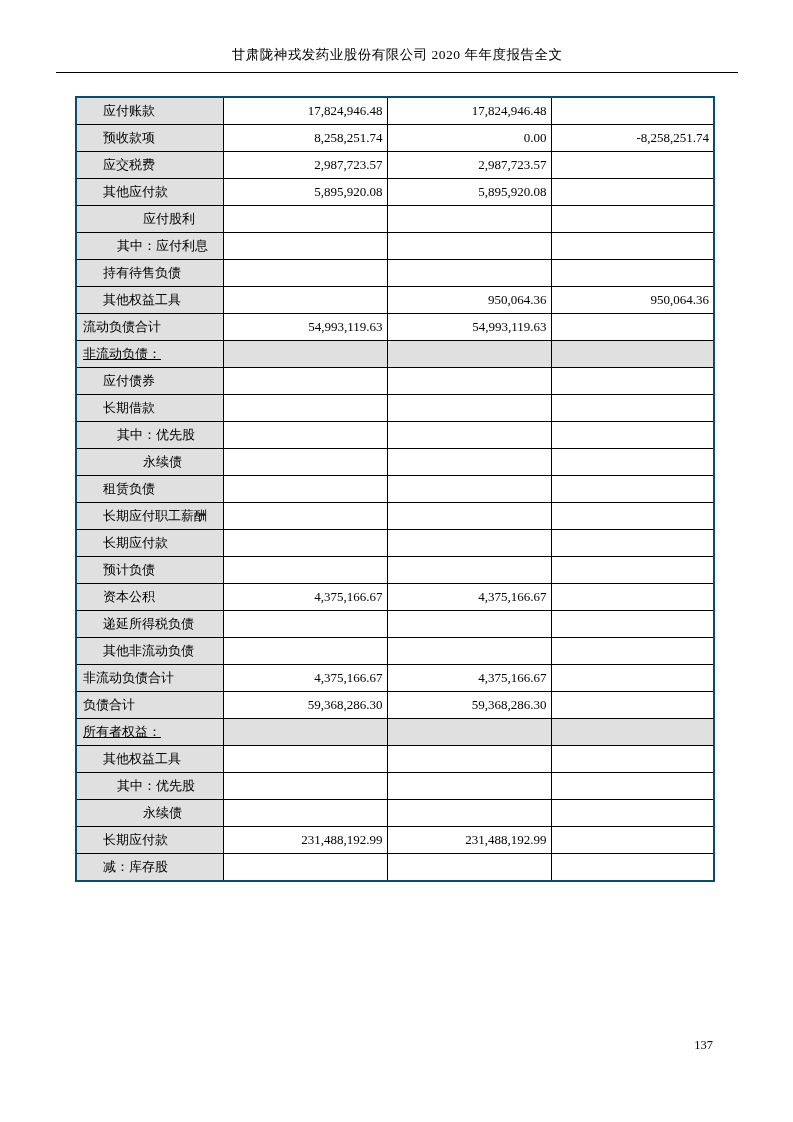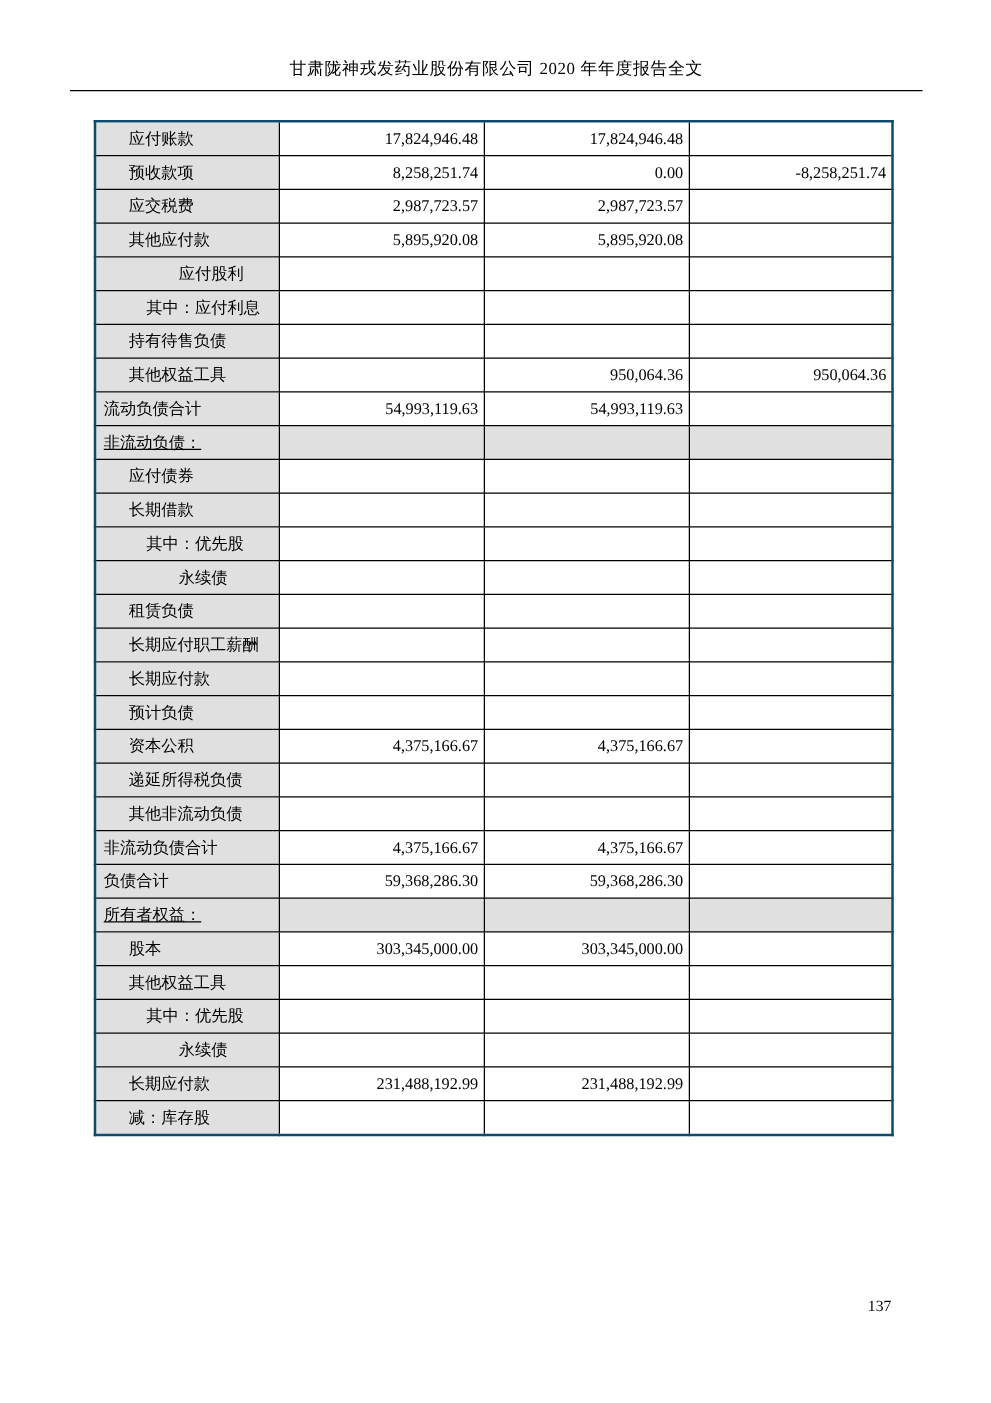--- a/index.html
+++ b/index.html
@@ -210,26 +210,20 @@
     <td class="value">59,368,286.30</td>
     <td class="value"></td>
   </tr>
       <tr class="section">
     <td class="label indent-0">所有者权益：</td>
     <td class="value"></td>
     <td class="value"></td>
     <td class="value"></td>
   </tr>
       <tr>
-    <td class="label indent-1">股本</td>
-    <td class="value">303,345,000.00</td>
-    <td class="value">303,345,000.00</td>
-    <td class="value"></td>
-  </tr>
-      <tr>
     <td class="label indent-1">其他权益工具</td>
     <td class="value"></td>
     <td class="value"></td>
     <td class="value"></td>
   </tr>
       <tr>
     <td class="label indent-2">其中：优先股</td>
     <td class="value"></td>
     <td class="value"></td>
     <td class="value"></td>

